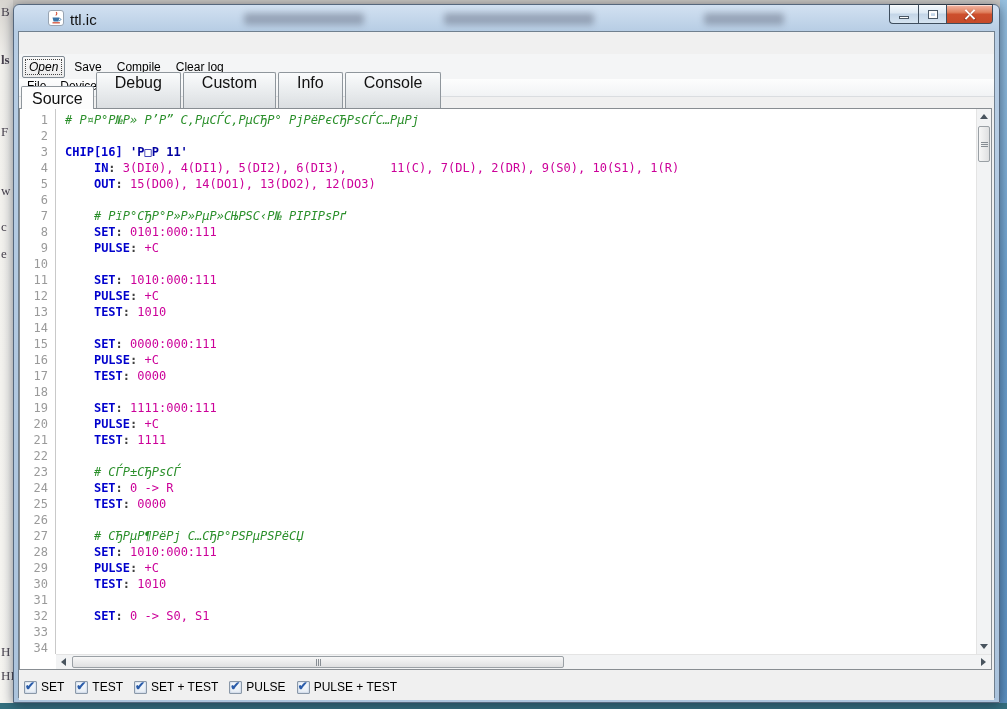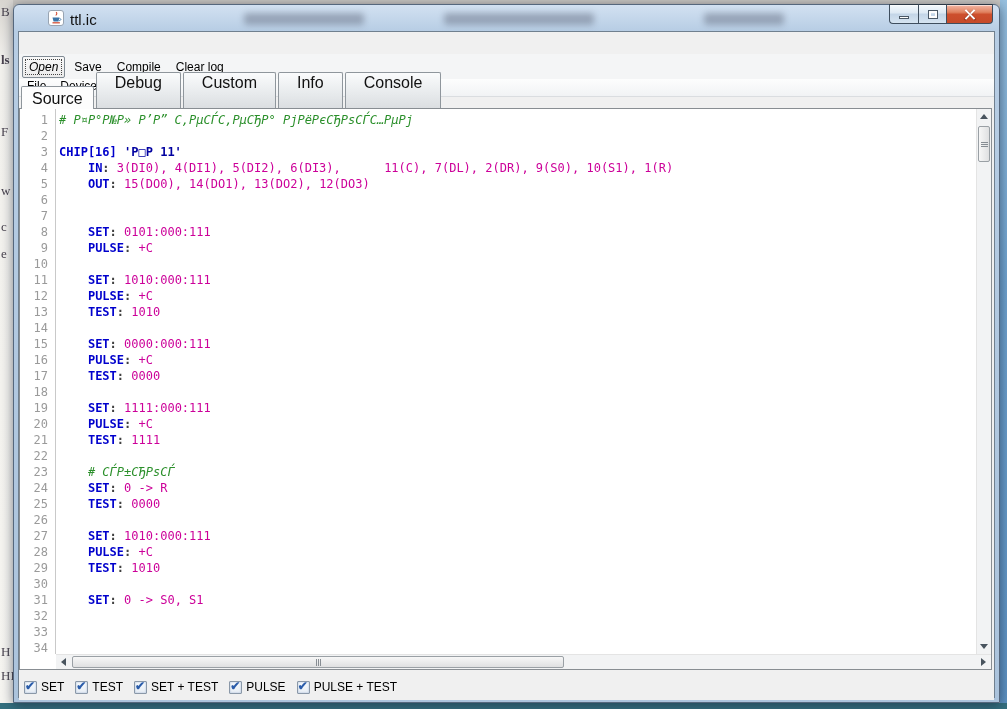--- a/index.html
+++ b/index.html
@@ -69,21 +69,21 @@
     position:relative; z-index:5; margin-bottom:-1px; }
 
   
   .editor { position:absolute; left:0; right:2px; top:76px; height:562px;
     background:#fff; border:1px solid #888d92; }
   .gutter { position:absolute; left:0; top:0; bottom:15px; width:36px; background:#fff;
     border-right:1px solid #c9c9c9; padding-top:3px; overflow:hidden; }
   .ln { height:16px; line-height:16px; text-align:right; padding-right:7px;
     color:var(--c-linenumber); font-family:"DejaVu Sans Mono",monospace; font-size:12px; }
   .code { position:absolute; left:37px; top:0; right:15px; bottom:15px;
-    overflow:hidden; padding:3px 0 0 2px; }
+    overflow:hidden; padding:3px 0 0 8px; }
   .code-line { height:16px; line-height:16px; white-space:pre;
     font-family:"DejaVu Sans Mono",monospace; font-size:12px; color:#000; }
   .sg-k { color:var(--c-keyword); font-weight:bold; }
   .sg-p { color:var(--c-punct); font-weight:bold; }
   .sg-v { color:var(--c-value); }
   .sg-c { color:var(--c-comment); font-style:italic; }
   .sg-s { color:var(--c-string); font-weight:bold; }
   .sg-t { color:#000; }
 
   
@@ -224,40 +224,41 @@
           <div class="ln">33</div>
           <div class="ln">34</div>
         </div>
       <div class="code" id="code">
           <div class="code-line"><span class="sg-c"># Р¤Р°Р№Р» Р’Р” С‚РµСЃС‚РµСЂР° РјРёРєСЂРѕСЃС…РµРј</span></div>
           <div class="code-line"></div>
           <div class="code-line"><span class="sg-k">CHIP[16]</span><span class="sg-t"> </span><span class="sg-s">'Р□Р 11'</span></div>
           <div class="code-line"><span class="sg-t">    </span><span class="sg-k">IN</span><span class="sg-p">:</span><span class="sg-t"> </span><span class="sg-v">3(DI0), 4(DI1), 5(DI2), 6(DI3),      11(C), 7(DL), 2(DR), 9(S0), 10(S1), 1(R)</span></div>
           <div class="code-line"><span class="sg-t">    </span><span class="sg-k">OUT</span><span class="sg-p">:</span><span class="sg-t"> </span><span class="sg-v">15(DO0), 14(DO1), 13(DO2), 12(DO3)</span></div>
           <div class="code-line"></div>
-          <div class="code-line"><span class="sg-t">    </span></div>
+          <div class="code-line"><span class="sg-t">    </span><span class="sg-c"># РїР°СЂР°Р»Р»РµР»СЊРЅС‹Р№ РІРІРѕРґ</span></div>
           <div class="code-line"><span class="sg-t">    </span><span class="sg-k">SET</span><span class="sg-p">:</span><span class="sg-t"> </span><span class="sg-v">0101:000:111</span></div>
           <div class="code-line"><span class="sg-t">    </span><span class="sg-k">PULSE</span><span class="sg-p">:</span><span class="sg-t"> </span><span class="sg-v">+C</span></div>
           <div class="code-line"></div>
           <div class="code-line"><span class="sg-t">    </span><span class="sg-k">SET</span><span class="sg-p">:</span><span class="sg-t"> </span><span class="sg-v">1010:000:111</span></div>
           <div class="code-line"><span class="sg-t">    </span><span class="sg-k">PULSE</span><span class="sg-p">:</span><span class="sg-t"> </span><span class="sg-v">+C</span></div>
           <div class="code-line"><span class="sg-t">    </span><span class="sg-k">TEST</span><span class="sg-p">:</span><span class="sg-t"> </span><span class="sg-v">1010</span></div>
           <div class="code-line"></div>
           <div class="code-line"><span class="sg-t">    </span><span class="sg-k">SET</span><span class="sg-p">:</span><span class="sg-t"> </span><span class="sg-v">0000:000:111</span></div>
           <div class="code-line"><span class="sg-t">    </span><span class="sg-k">PULSE</span><span class="sg-p">:</span><span class="sg-t"> </span><span class="sg-v">+C</span></div>
           <div class="code-line"><span class="sg-t">    </span><span class="sg-k">TEST</span><span class="sg-p">:</span><span class="sg-t"> </span><span class="sg-v">0000</span></div>
           <div class="code-line"></div>
           <div class="code-line"><span class="sg-t">    </span><span class="sg-k">SET</span><span class="sg-p">:</span><span class="sg-t"> </span><span class="sg-v">1111:000:111</span></div>
           <div class="code-line"><span class="sg-t">    </span><span class="sg-k">PULSE</span><span class="sg-p">:</span><span class="sg-t"> </span><span class="sg-v">+C</span></div>
           <div class="code-line"><span class="sg-t">    </span><span class="sg-k">TEST</span><span class="sg-p">:</span><span class="sg-t"> </span><span class="sg-v">1111</span></div>
           <div class="code-line"></div>
           <div class="code-line"><span class="sg-t">    </span><span class="sg-c"># СЃР±СЂРѕСЃ</span></div>
           <div class="code-line"><span class="sg-t">    </span><span class="sg-k">SET</span><span class="sg-p">:</span><span class="sg-t"> </span><span class="sg-v">0 -&gt; R</span></div>
           <div class="code-line"><span class="sg-t">    </span><span class="sg-k">TEST</span><span class="sg-p">:</span><span class="sg-t"> </span><span class="sg-v">0000</span></div>
           <div class="code-line"></div>
+          <div class="code-line"><span class="sg-t">    </span><span class="sg-c"># СЂРµР¶РёРј С…СЂР°РЅРµРЅРёСЏ</span></div>
           <div class="code-line"><span class="sg-t">    </span><span class="sg-k">SET</span><span class="sg-p">:</span><span class="sg-t"> </span><span class="sg-v">1010:000:111</span></div>
           <div class="code-line"><span class="sg-t">    </span><span class="sg-k">PULSE</span><span class="sg-p">:</span><span class="sg-t"> </span><span class="sg-v">+C</span></div>
           <div class="code-line"><span class="sg-t">    </span><span class="sg-k">TEST</span><span class="sg-p">:</span><span class="sg-t"> </span><span class="sg-v">1010</span></div>
           <div class="code-line"></div>
           <div class="code-line"><span class="sg-t">    </span><span class="sg-k">SET</span><span class="sg-p">:</span><span class="sg-t"> </span><span class="sg-v">0 -&gt; S0, S1</span></div>
         </div>
 
       <div class="vscroll">
         <span class="tri-up"></span>
         <div class="vthumb">

